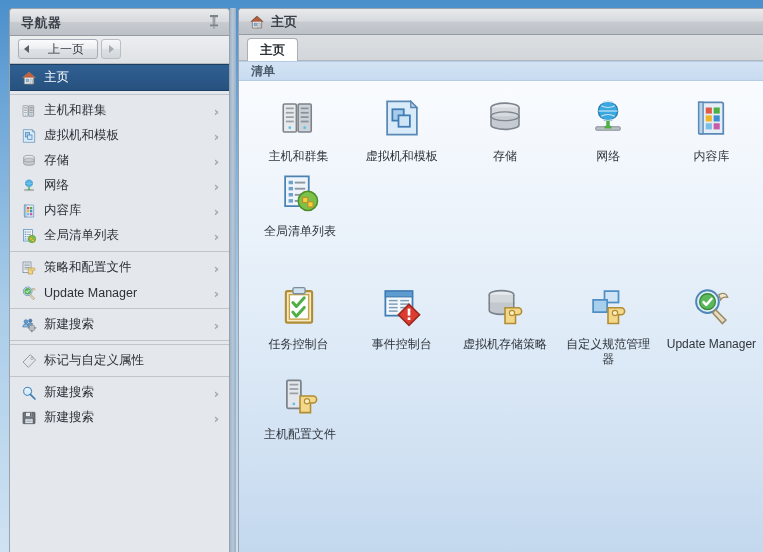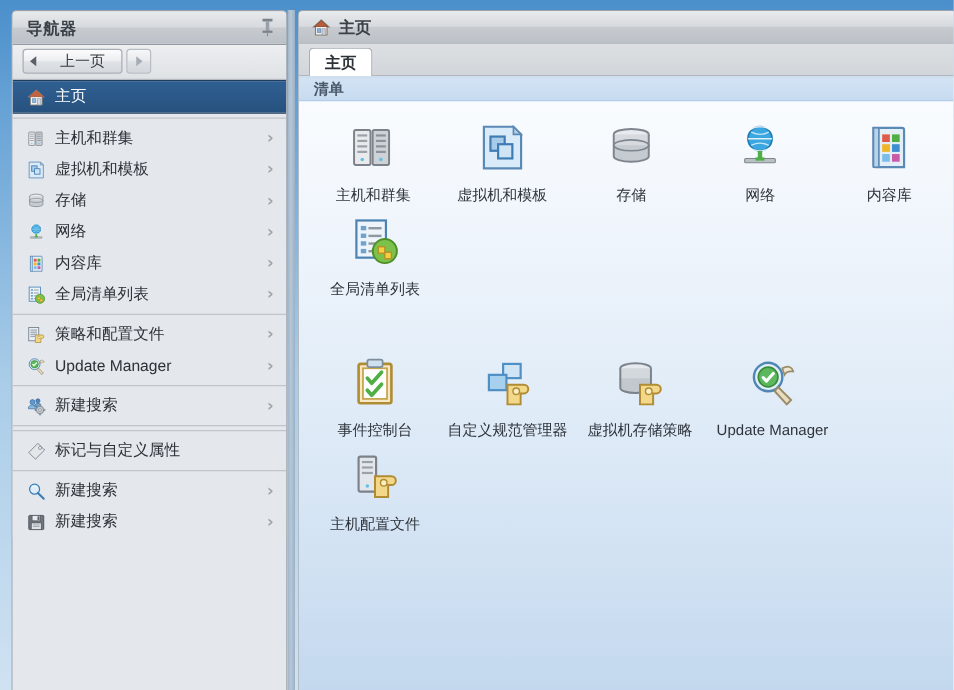--- a/index.html
+++ b/index.html
@@ -635,44 +635,65 @@
             <div class="icon-cell">
               <div class="gl">
                 <svg width="42" height="42" viewBox="0 0 48 48">
                   <rect x="9" y="7" width="30" height="36" rx="2" fill="#f7e9c4" stroke="#b08c35" stroke-width="2.4"></rect>
                   <rect x="13" y="11" width="22" height="28" fill="#ffffff" stroke="#c6a44a" stroke-width="1.6"></rect>
                   <rect x="17" y="3" width="14" height="7" rx="2" fill="#cfe0ee" stroke="#7d8d9c" stroke-width="1.6"></rect>
                   <path d="M17 20 l4 4.6 l9 -10" fill="none" stroke="#4fae44" stroke-width="3.4" stroke-linecap="round" stroke-linejoin="round"></path>
                   <path d="M17 31 l4 4.6 l9 -10" fill="none" stroke="#4fae44" stroke-width="3.4" stroke-linecap="round" stroke-linejoin="round"></path>
                 </svg>
               </div>
+              <div class="cap">任务控制台</div>
+            </div>
+            <div class="icon-cell">
+              <div class="gl">
+                <svg width="42" height="42" viewBox="0 0 48 48">
+                  <rect x="5" y="7" width="31" height="28" fill="#f2f7fb" stroke="#3f7cb4" stroke-width="2"></rect>
+                  <rect x="5" y="7" width="31" height="6.5" fill="#5e9bd1" stroke="#3f7cb4" stroke-width="1.4"></rect>
+                  <g fill="#7e9db8">
+                    <rect x="9" y="17" width="10" height="1.7"></rect>
+                    <rect x="9" y="21" width="10" height="1.7"></rect>
+                    <rect x="9" y="25" width="10" height="1.7"></rect>
+                    <rect x="9" y="29" width="10" height="1.7"></rect>
+                    <rect x="22" y="17" width="10" height="1.7"></rect>
+                    <rect x="22" y="21" width="10" height="1.7"></rect>
+                    <rect x="22" y="25" width="6" height="1.7"></rect>
+                  </g>
+                  <path d="M32 22 L44 34 L32 46 L20 34 Z" fill="#dc3d32" stroke="#9c2a20" stroke-width="2"></path>
+                  <rect x="30.5" y="27" width="3" height="8" fill="#ffffff"></rect>
+                  <rect x="30.5" y="37" width="3" height="3" fill="#ffffff"></rect>
+                </svg>
+              </div>
               <div class="cap">事件控制台</div>
-            </div>
-            <div class="icon-cell">
-              <div class="gl">
-                <svg width="42" height="42" viewBox="0 0 48 48">
-                  <rect x="20" y="7" width="16" height="13" fill="#cfe5f6" stroke="#4f8fc4" stroke-width="2"></rect>
-                  <rect x="7" y="17" width="16" height="14" fill="#a7cfee" stroke="#4f8fc4" stroke-width="2"></rect>
-                  <path d="M24 26 h15 a4 4 0 0 1 0 8 h-3 v10 h-12 z" fill="#f4d88a" stroke="#b08c35" stroke-width="1.8"></path>
-                  <circle cx="32" cy="32" r="3" fill="#fbeec2" stroke="#b08c35" stroke-width="1.3"></circle>
-                </svg>
-              </div>
-              <div class="cap">自定义规范管理器</div>
             </div>
             <div class="icon-cell">
               <div class="gl">
                 <svg width="42" height="42" viewBox="0 0 48 48">
                   <ellipse cx="20" cy="11" rx="14" ry="4.6" fill="#e6eaee" stroke="#7a828a" stroke-width="1.8"></ellipse>
                   <path d="M6 11 V20 a14 4.6 0 0 0 28 0 V11" fill="#d3d8dd" stroke="#7a828a" stroke-width="1.8"></path>
                   <path d="M6 20 V29 a14 4.6 0 0 0 28 0 V20" fill="#c2c8ce" stroke="#7a828a" stroke-width="1.8"></path>
                   <path d="M24 26 h15 a4 4 0 0 1 0 8 h-3 v10 h-12 z" fill="#f4d88a" stroke="#b08c35" stroke-width="1.8"></path>
                   <circle cx="32" cy="32" r="3" fill="#fbeec2" stroke="#b08c35" stroke-width="1.3"></circle>
                 </svg>
               </div>
               <div class="cap">虚拟机存储策略</div>
+            </div>
+            <div class="icon-cell">
+              <div class="gl">
+                <svg width="42" height="42" viewBox="0 0 48 48">
+                  <rect x="20" y="7" width="16" height="13" fill="#cfe5f6" stroke="#4f8fc4" stroke-width="2"></rect>
+                  <rect x="7" y="17" width="16" height="14" fill="#a7cfee" stroke="#4f8fc4" stroke-width="2"></rect>
+                  <path d="M24 26 h15 a4 4 0 0 1 0 8 h-3 v10 h-12 z" fill="#f4d88a" stroke="#b08c35" stroke-width="1.8"></path>
+                  <circle cx="32" cy="32" r="3" fill="#fbeec2" stroke="#b08c35" stroke-width="1.3"></circle>
+                </svg>
+              </div>
+              <div class="cap">自定义规范管理器</div>
             </div>
             <div class="icon-cell">
               <div class="gl">
                 <svg width="42" height="42" viewBox="0 0 48 48">
                   <circle cx="20" cy="19" r="13" fill="#dff0fa" stroke="#4f86b5" stroke-width="2.2"></circle>
                   <circle cx="20" cy="19" r="9" fill="#5cb85c" stroke="#3c8b3c" stroke-width="1.5"></circle>
                   <path d="M15.5 19.5 l3 3.2 l6.2 -7" fill="none" stroke="#ffffff" stroke-width="2.8" stroke-linecap="round" stroke-linejoin="round"></path>
                   <path d="M29 28 L41 40 L37 44 L26 32 Z" fill="#e8dcc0" stroke="#9b8a66" stroke-width="1.8"></path>
                   <path d="M33 11 q8 -4 10 3 q-6 -1 -8 3 z" fill="#efe7d2" stroke="#9b8a66" stroke-width="1.5"></path>
                 </svg>

